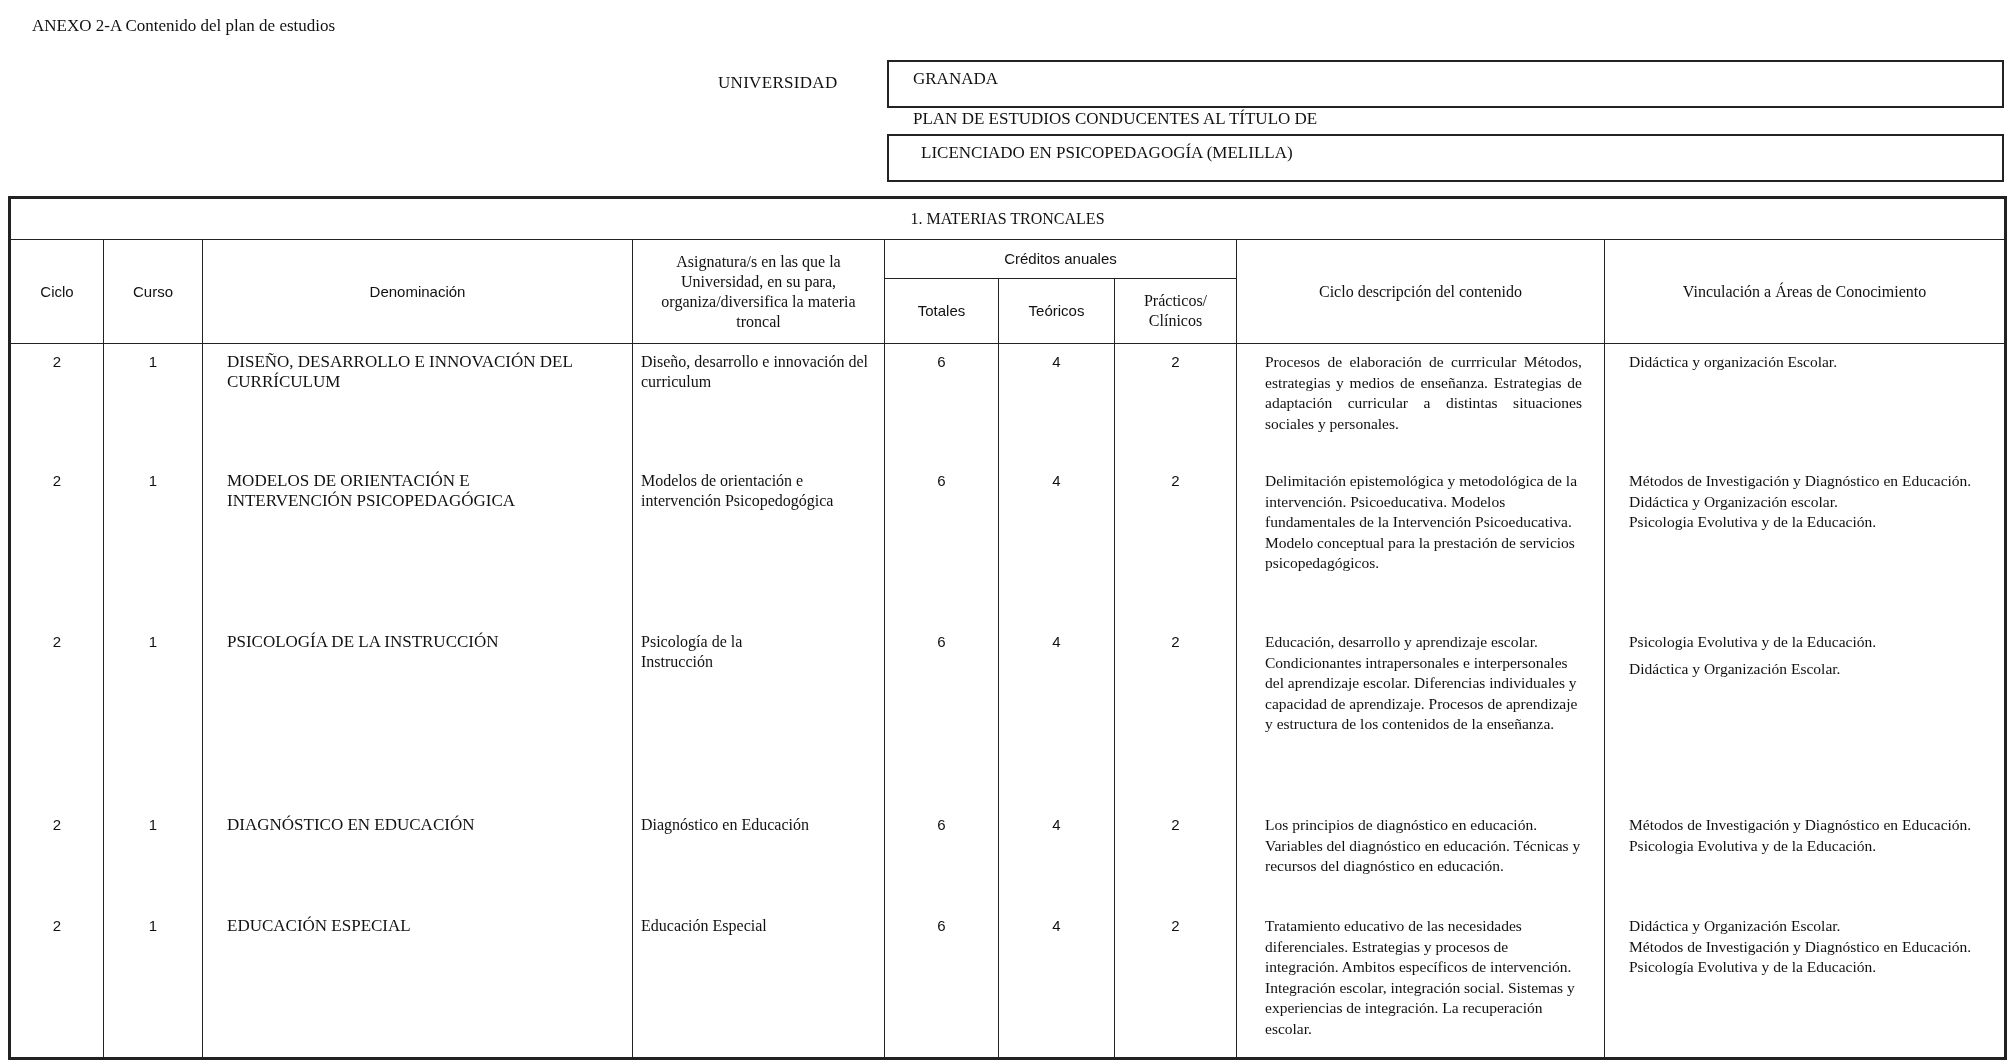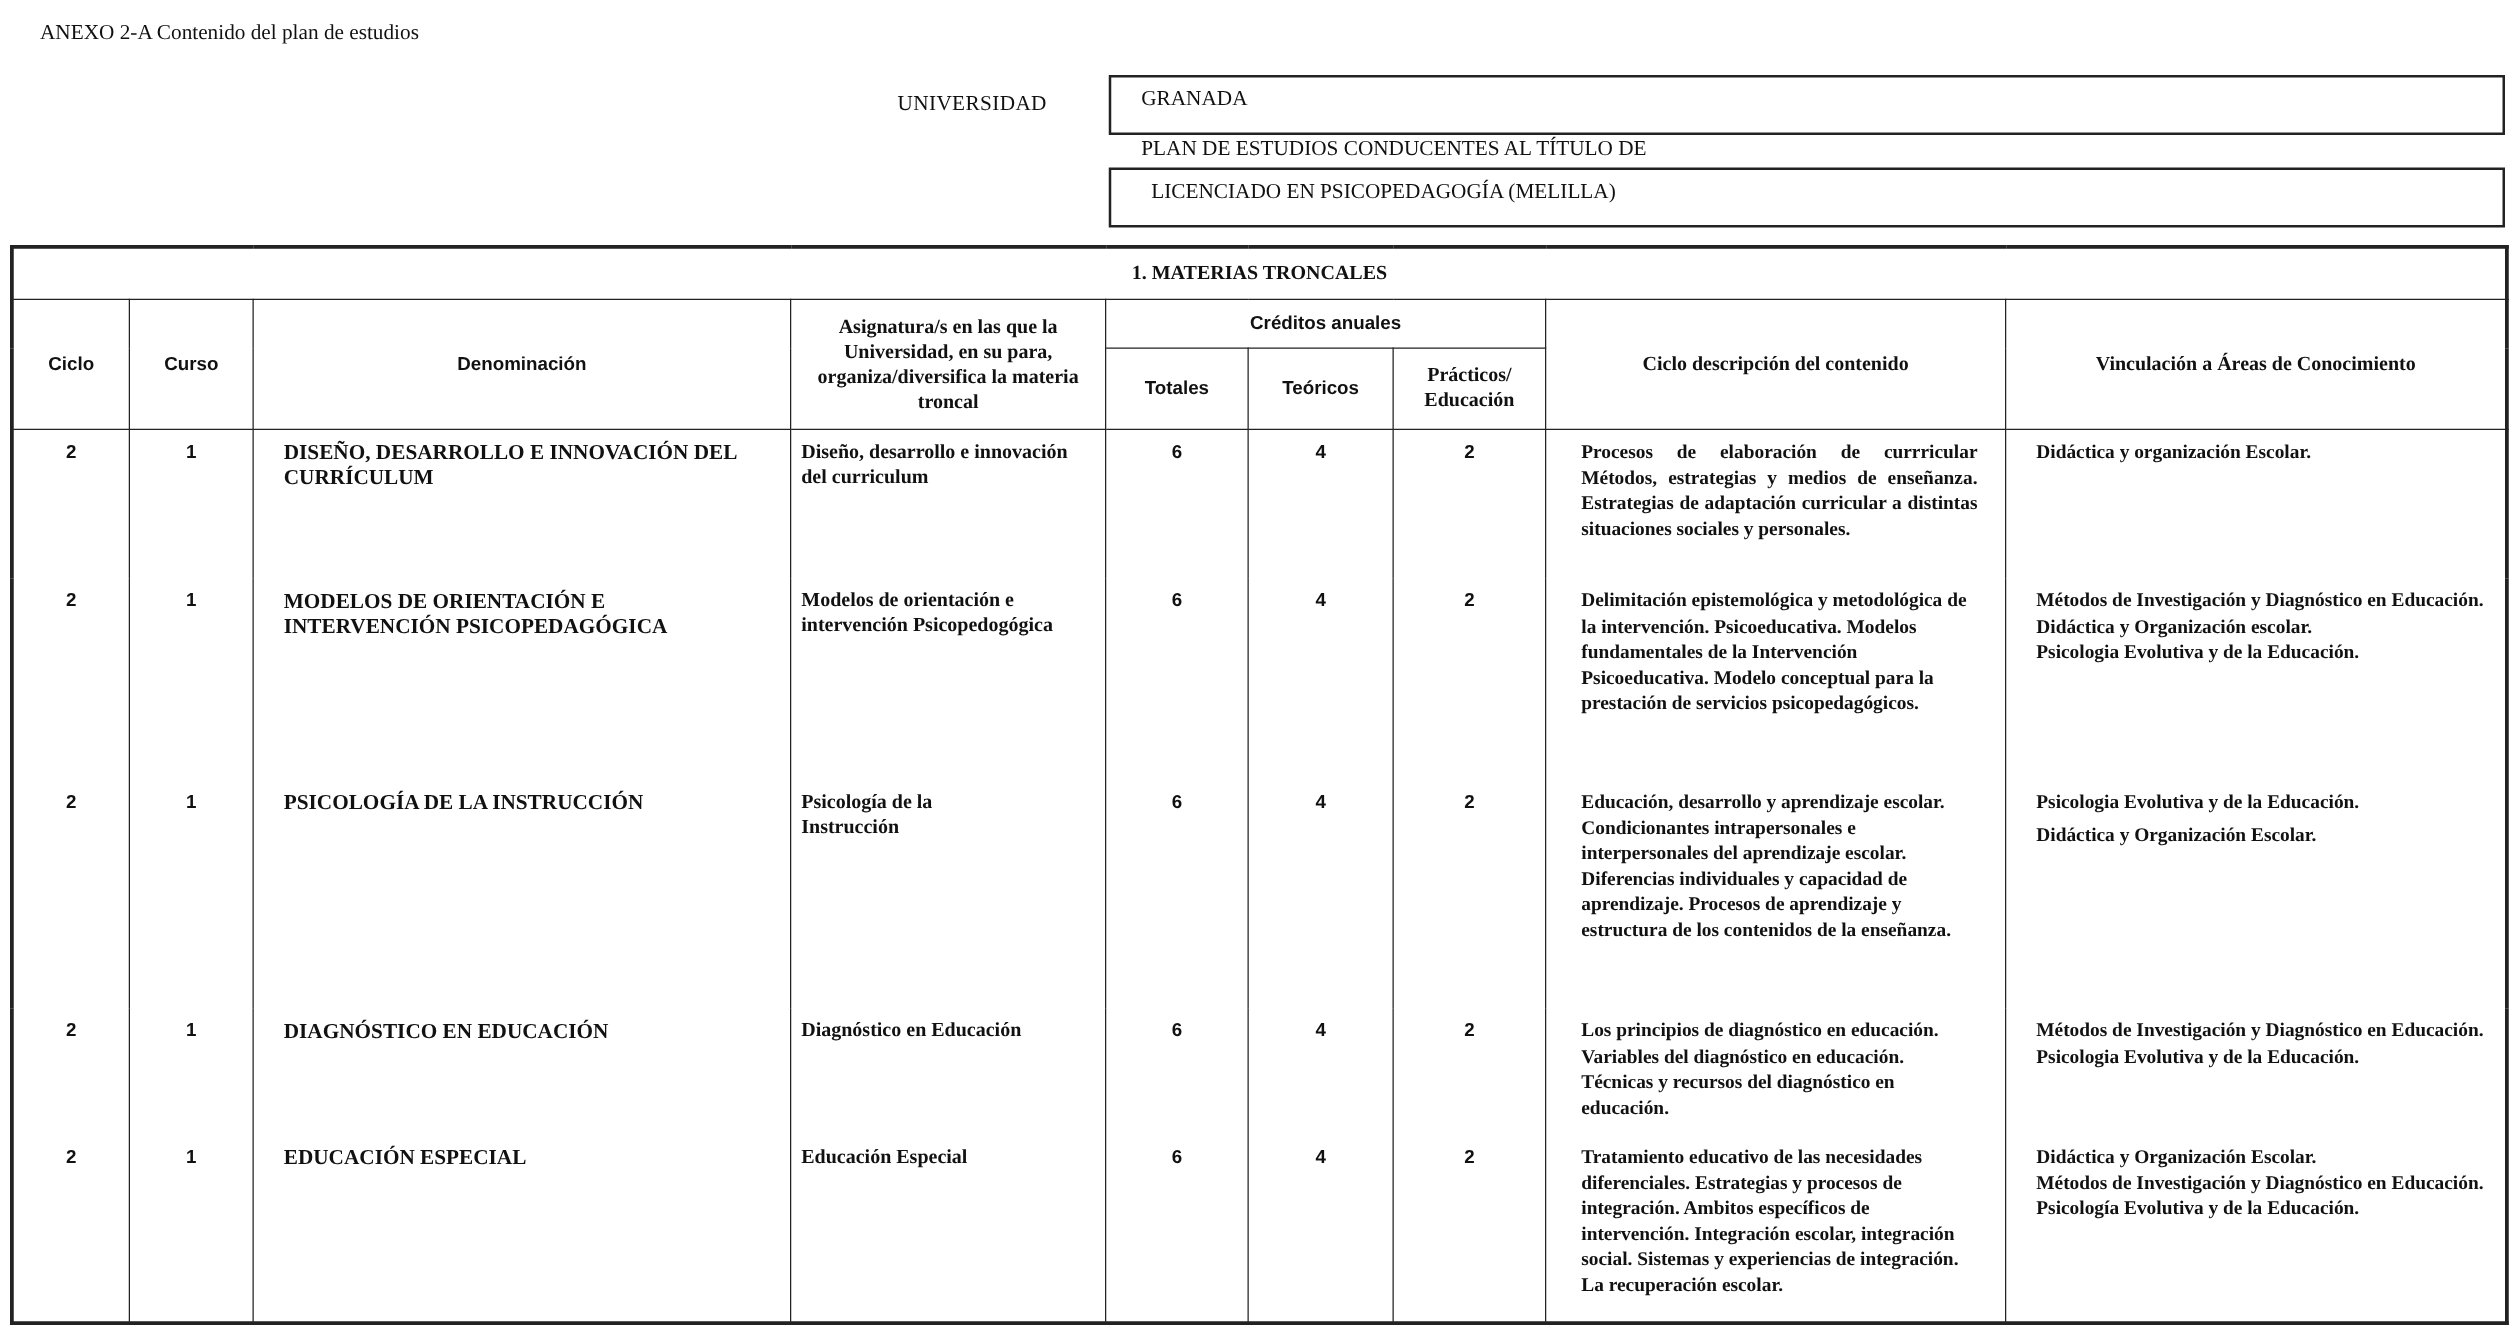--- a/index.html
+++ b/index.html
@@ -52,21 +52,21 @@
     position: absolute;
     left: 8px;
     top: 196px;
     width: 1996px;
     border-collapse: collapse;
     table-layout: fixed;
     border: 3px solid #222;
   }
   table.plan th, table.plan td {
     border: 1.5px solid #222;
-    font-weight: bold;
+    font-weight: normal;
     font-size: 16px;
     line-height: 20px;
   }
   table.plan th {
     text-align: center;
     vertical-align: middle;
   }
   .section-row th {
     height: 38px;
     font-size: 17px;
@@ -154,21 +154,21 @@
       <th rowspan="2" class="hdr-sans">Curso</th>
       <th rowspan="2" class="hdr-sans">Denominación</th>
       <th rowspan="2" style="padding:0 10px;">Asignatura/s en las que la Universidad, en su para, organiza/diversifica la materia troncal</th>
       <th colspan="3" class="credits-head">Créditos anuales</th>
       <th rowspan="2">Ciclo descripción del contenido</th>
       <th rowspan="2">Vinculación a Áreas de Conocimiento</th>
     </tr>
     <tr class="hdr-b">
       <th class="hdr-sans">Totales</th>
       <th class="hdr-sans">Teóricos</th>
-      <th style="padding:0 14px;">Prácticos/ Educación</th>
+      <th style="padding:0 14px;">Prácticos/ Clínicos</th>
     </tr>
   </thead>
   <tbody>
     <tr class="r1">
       <td class="num">2</td>
       <td class="num">1</td>
       <td class="name">DISEÑO, DESARROLLO E INNOVACIÓN DEL CURRÍCULUM</td>
       <td class="subj">Diseño, desarrollo e innovación del curriculum</td>
       <td class="num">6</td>
       <td class="num">4</td>

